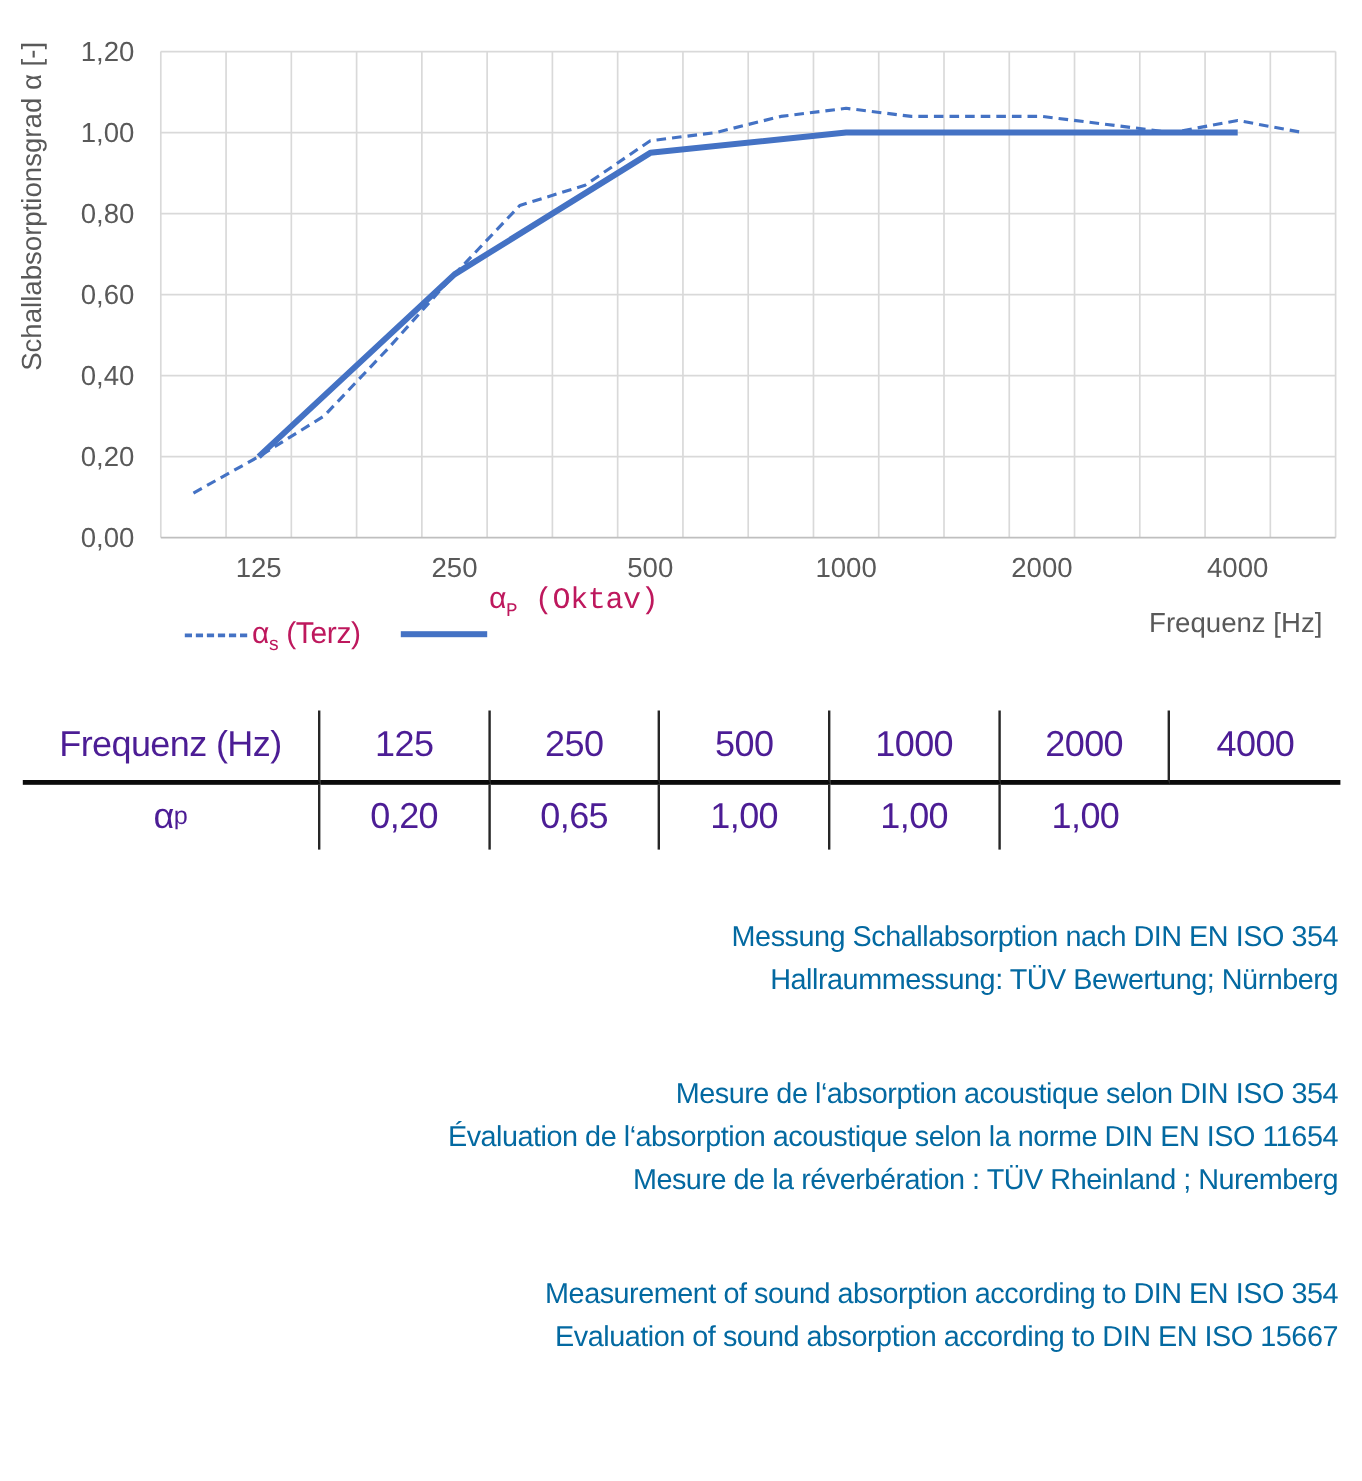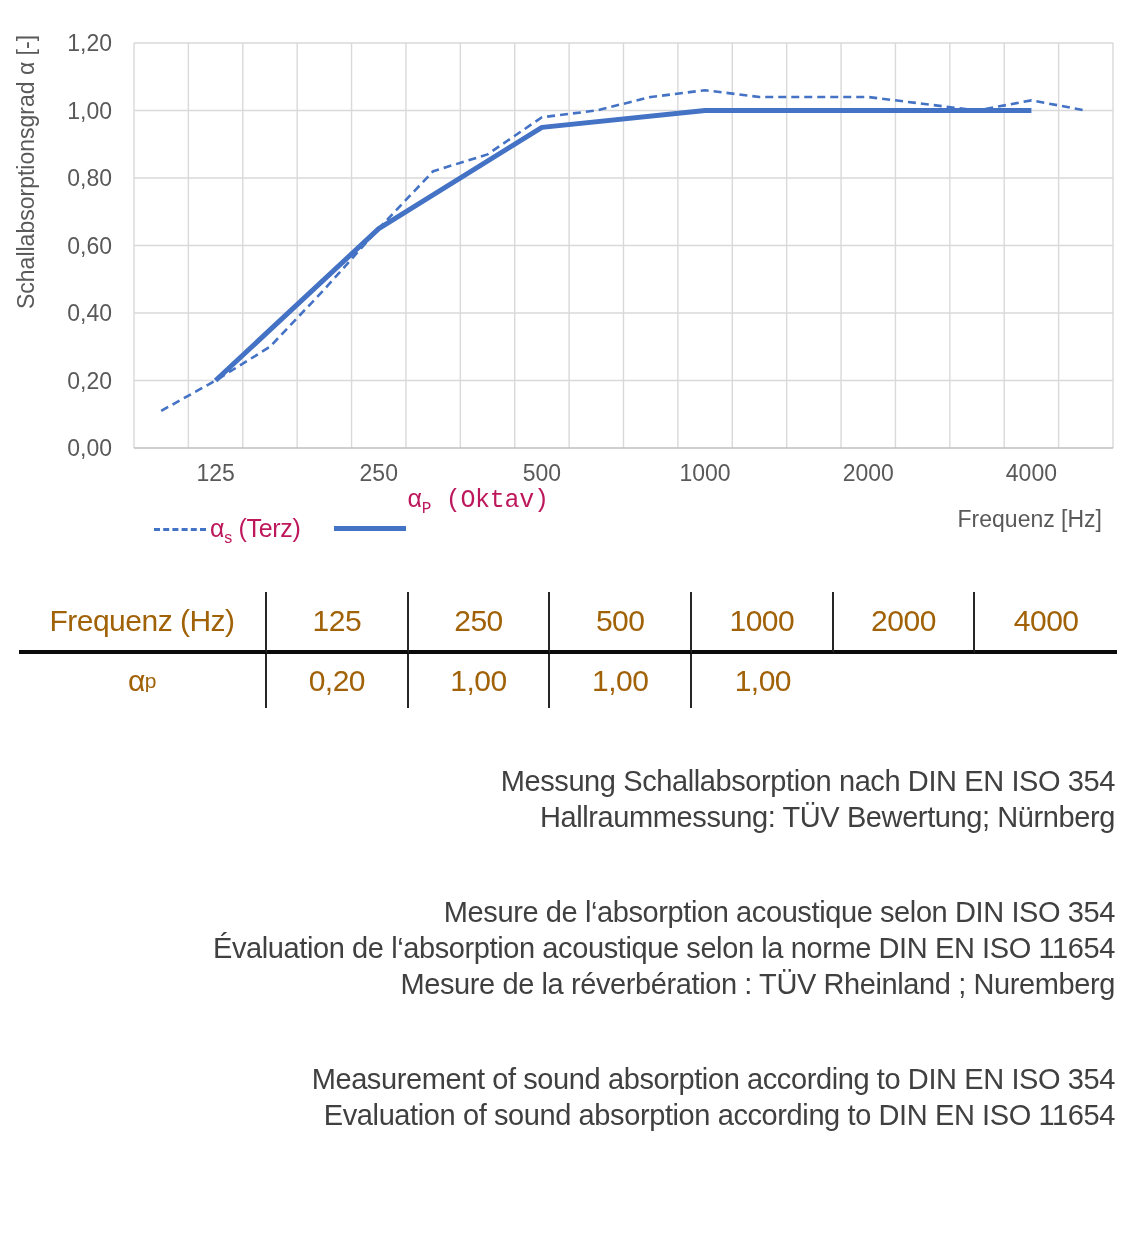--- a/index.html
+++ b/index.html
@@ -10,31 +10,31 @@
 
   
   .legend-sample-dashed{position:absolute;width:52px;height:0;border-top:3px dashed #4472C4;}
   .legend-sample-solid{position:absolute;width:72px;height:5px;background:#4472C4;}
   .legend-label{position:absolute;font-size:25px;color:#be185d;letter-spacing:-0.3px;white-space:nowrap;}
   .legend-label sub{font-size:16px;vertical-align:-6px;line-height:0;}
 
   
   .freq-table{position:absolute;left:19px;top:592px;width:1098px;display:grid;
               grid-template-columns:248px repeat(6,1fr);letter-spacing:-0.5px;}
-  .cell{display:flex;align-items:center;justify-content:center;font-size:30px;color:#a16207;
+  .cell{display:flex;align-items:center;justify-content:center;font-size:30px;color:#4c1d95;
         border-right:2px solid #262626;height:58px;}
   .cell.last{border-right:none;}
   .cell.hdr{border-bottom:4px solid #0b0b0b;}
   .cell.datarow{height:54px;}
   .cell sub{font-size:21px;vertical-align:-8px;line-height:0;}
 
   
   .notes{position:absolute;left:20px;right:20px;top:763px;text-align:right;}
   .note-block{margin-bottom:59px;}
-  .note-line{font-size:29px;line-height:36px;color:#404040;letter-spacing:-0.4px;white-space:nowrap;}
+  .note-line{font-size:24px;line-height:36px;color:#0369a1;letter-spacing:-0.4px;white-space:nowrap;}
 </style>
 </head>
 <body>
 
 <div class="page">
 
   <div class="chart-wrap">
     <svg id="chart-svg" width="1135" height="560" viewBox="0 0 1135 560">
       <g id="grid-layer">
           <line x1="134" y1="43" x2="134" y2="448" stroke="#D9D9D9" stroke-width="1.4"></line>
@@ -97,34 +97,35 @@
   <div class="freq-table" id="freq-table">
       <div class="cell hdr">Frequenz (Hz)</div>
       <div class="cell hdr">125</div>
       <div class="cell hdr">250</div>
       <div class="cell hdr">500</div>
       <div class="cell hdr">1000</div>
       <div class="cell hdr">2000</div>
       <div class="cell hdr last">4000</div>
       <div class="cell datarow">α<sub>p</sub></div>
       <div class="cell datarow">0,20</div>
+      <div class="cell datarow">0,65</div>
       <div class="cell datarow">1,00</div>
       <div class="cell datarow">1,00</div>
       <div class="cell datarow last">1,00</div>
     </div>
 
   <div class="notes" id="notes">
       <div class="note-block">
         <div class="note-line">Messung Schallabsorption nach DIN EN ISO 354</div>
         <div class="note-line">Hallraummessung: TÜV Bewertung; Nürnberg</div>
       </div>
       <div class="note-block">
         <div class="note-line">Mesure de l‘absorption acoustique selon DIN ISO 354</div>
         <div class="note-line">Évaluation de l‘absorption acoustique selon la norme DIN EN ISO 11654</div>
         <div class="note-line">Mesure de la réverbération : TÜV Rheinland ; Nuremberg</div>
       </div>
       <div class="note-block">
         <div class="note-line">Measurement of sound absorption according to DIN EN ISO 354</div>
-        <div class="note-line">Evaluation of sound absorption according to DIN EN ISO 11654</div>
+        <div class="note-line">Evaluation of sound absorption according to DIN EN ISO 15667</div>
       </div>
     </div>
 
 </div>
 
 </body></html>

